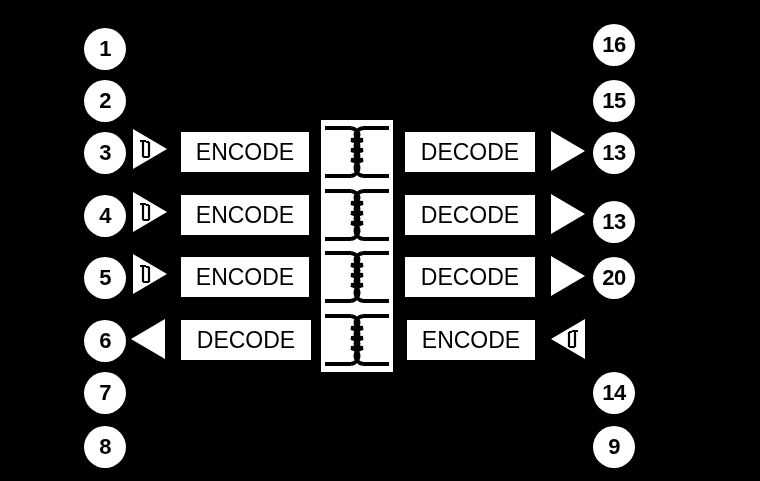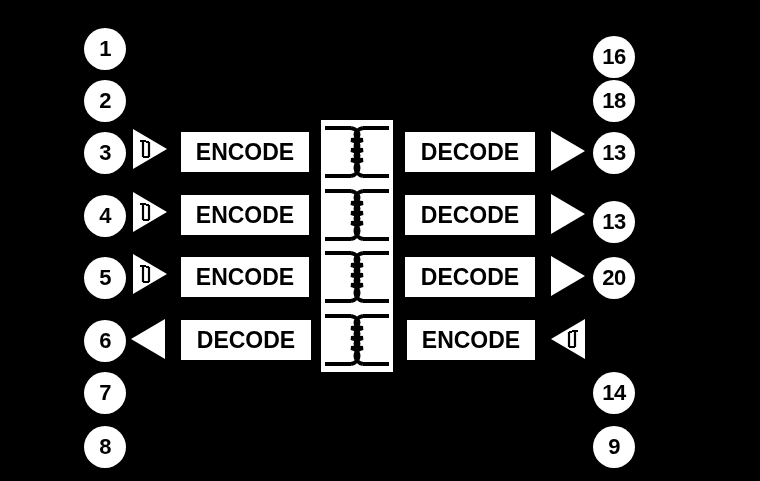--- a/index.html
+++ b/index.html
@@ -11,21 +11,21 @@
   .pin{position:absolute;width:42px;height:42px;border-radius:50%;
        background:#fff;color:#000;display:flex;align-items:center;
        justify-content:center;font-weight:bold;font-size:22px;
        line-height:1;letter-spacing:-0.5px;}
   .pin.left{left:84px;}
   .pin.right{left:593px;}
 
   
   .block{position:absolute;height:36px;background:#fff;color:#000;
          display:flex;align-items:center;justify-content:center;
-         font-weight:bold;font-size:23px;letter-spacing:0px;
+         font-weight:normal;font-size:23px;letter-spacing:0px;
          box-sizing:border-box;border:4px solid #fff;
          outline:2px solid #fff;}
   .block span{display:block;}
   .blk-enc-l{left:183px;width:124px;}
   .blk-dec-r{left:407px;width:126px;}
   .blk-dec-l{left:183px;width:126px;}
   .blk-enc-r{left:409px;width:124px;}
 
   
   .xfmr{position:absolute;left:321px;width:72px;height:64px;
@@ -47,22 +47,22 @@
 
   <div class="pin left" style="top:28px">1</div>
   <div class="pin left" style="top:80px">2</div>
   <div class="pin left" style="top:132px">3</div>
   <div class="pin left" style="top:195px">4</div>
   <div class="pin left" style="top:257px">5</div>
   <div class="pin left" style="top:320px">6</div>
   <div class="pin left" style="top:372px">7</div>
   <div class="pin left" style="top:426px">8</div>
 
-  <div class="pin right" style="top:36px">16</div>
-  <div class="pin right" style="top:80px">18</div>
+  <div class="pin right" style="top:24px">16</div>
+  <div class="pin right" style="top:80px">15</div>
   <div class="pin right" style="top:132px">13</div>
   <div class="pin right" style="top:201px">13</div>
   <div class="pin right" style="top:257px">20</div>
   <div class="pin right" style="top:372px">14</div>
   <div class="pin right" style="top:426px">9</div>
 
   <div class="tri tri-in-l" style="top:129px">
     <svg viewBox="0 0 34 40">
       <polygon points="0,0 34,20 0,40" fill="#ffffff"></polygon>
       <path d="M7,12 L13,12 M10,12 L10,28 M10,28 L16,28 M16,13 L16,28 M13,13 L16,13" stroke="#000000" stroke-width="2.2" fill="none"></path>

